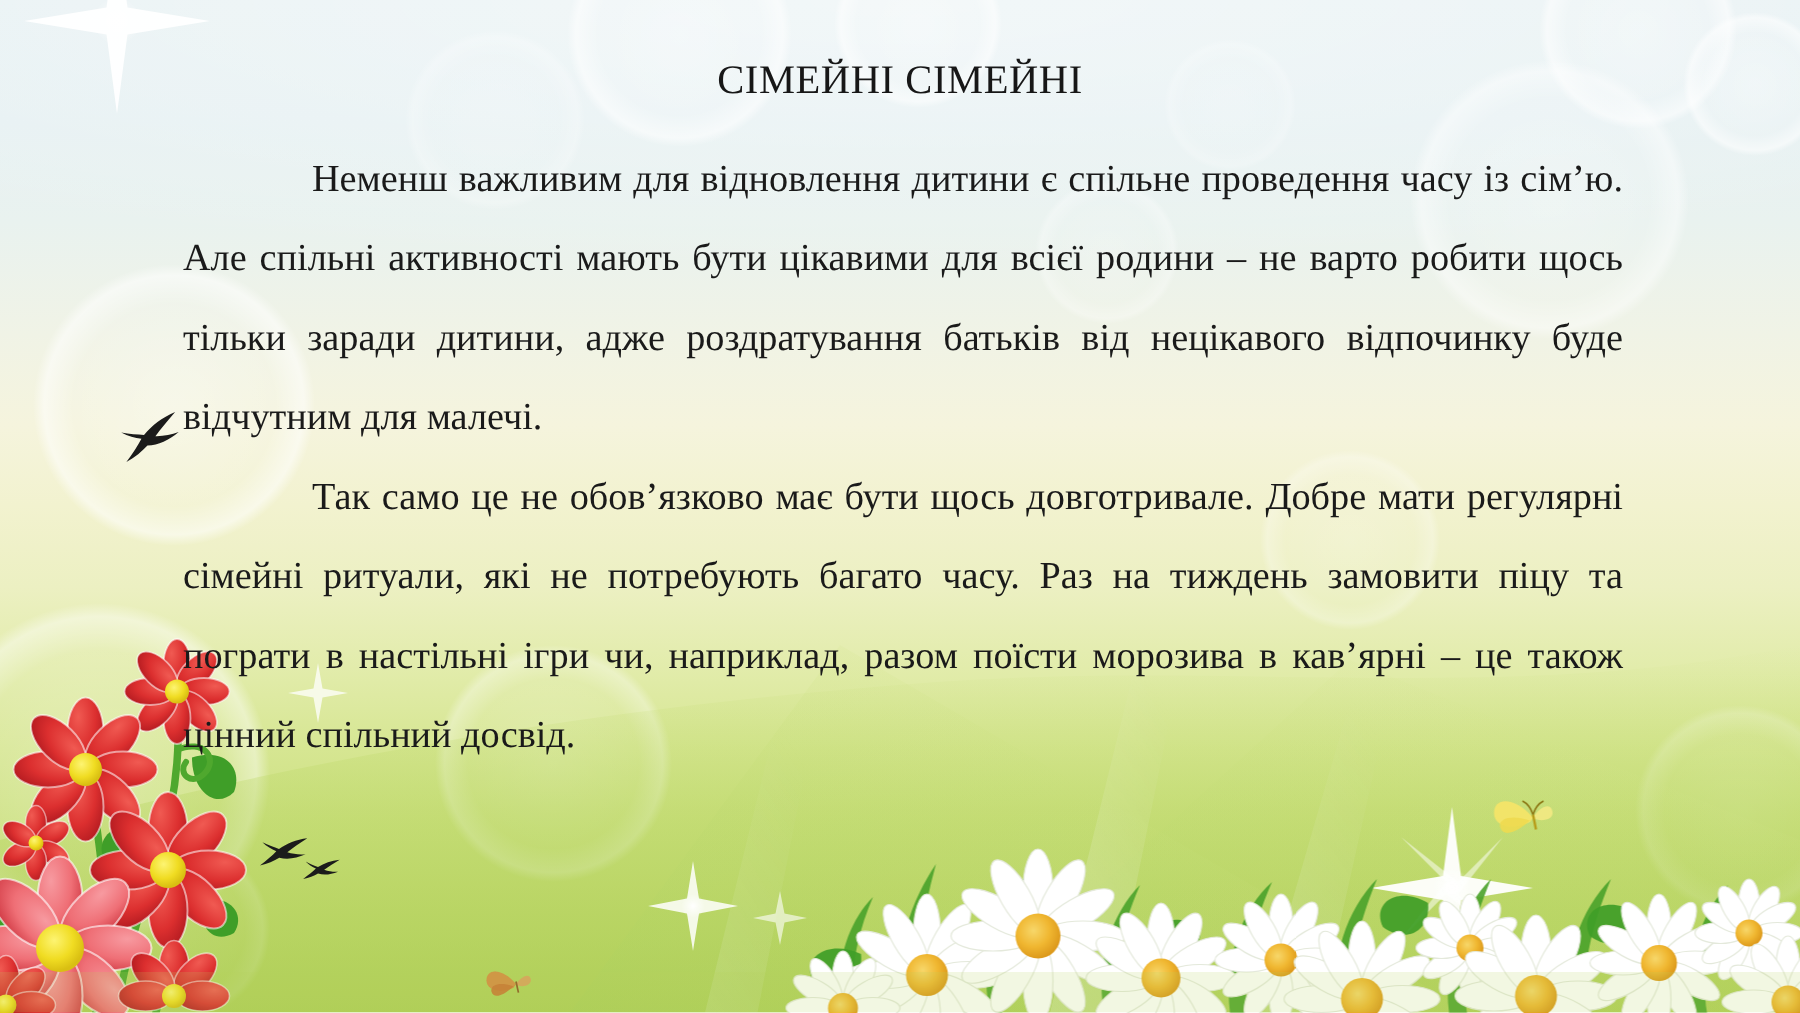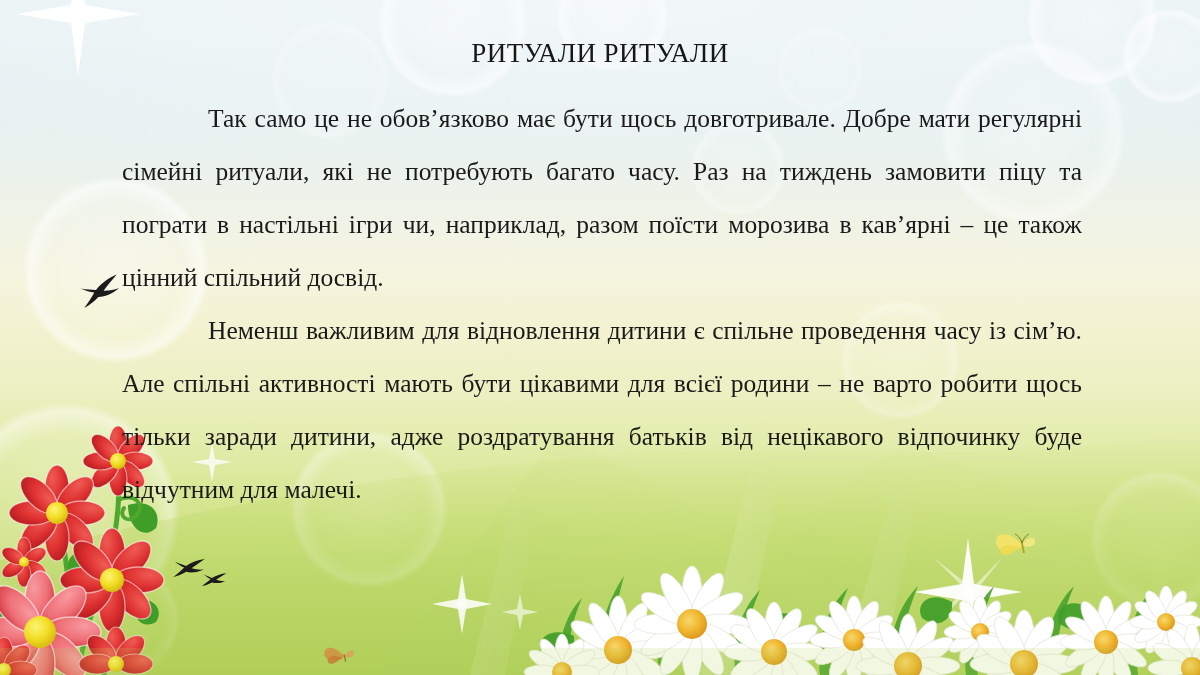--- a/index.html
+++ b/index.html
@@ -577,21 +577,21 @@
           <path d="M0,-2 L2,7" stroke="#8c5520" stroke-width="1.4" fill="none"></path>
         </g>
       </g>
 
       <rect x="0" y="648" width="1200" height="27" fill="#b8d35f" opacity="0.18"></rect>
     </svg>
   </div>
 
   <div class="content">
 
-    <div class="slide-title">РИТУАЛИ РИТУАЛИ</div>
+    <div class="slide-title">СІМЕЙНІ СІМЕЙНІ</div>
 
     <div class="body-text">
+      <p class="para">Неменш важливим для відновлення дитини є спільне проведення часу із сім’ю. Але спільні активності мають бути цікавими для всієї родини – не варто робити щось тільки заради дитини, адже роздратування батьків від нецікавого відпочинку буде відчутним для малечі.</p>
       <p class="para">Так само це не обов’язково має бути щось довготривале. Добре мати регулярні сімейні ритуали, які не потребують багато часу. Раз на тиждень замовити піцу та пограти в настільні ігри чи, наприклад, разом поїсти морозива в кав’ярні – це також цінний спільний досвід.</p>
-      <p class="para">Неменш важливим для відновлення дитини є спільне проведення часу із сім’ю. Але спільні активності мають бути цікавими для всієї родини – не варто робити щось тільки заради дитини, адже роздратування батьків від нецікавого відпочинку буде відчутним для малечі.</p>
     </div>
 
   </div>
 </div>
 
 </body></html>

